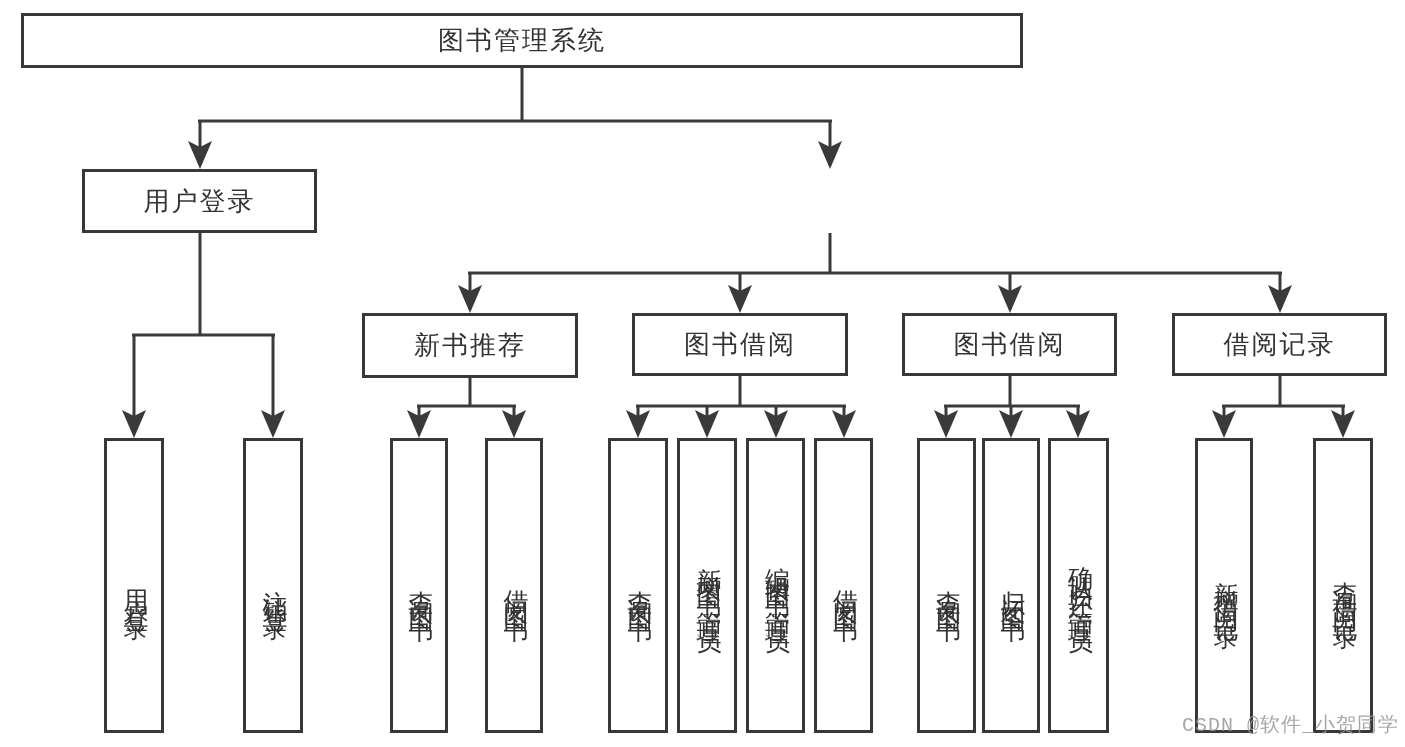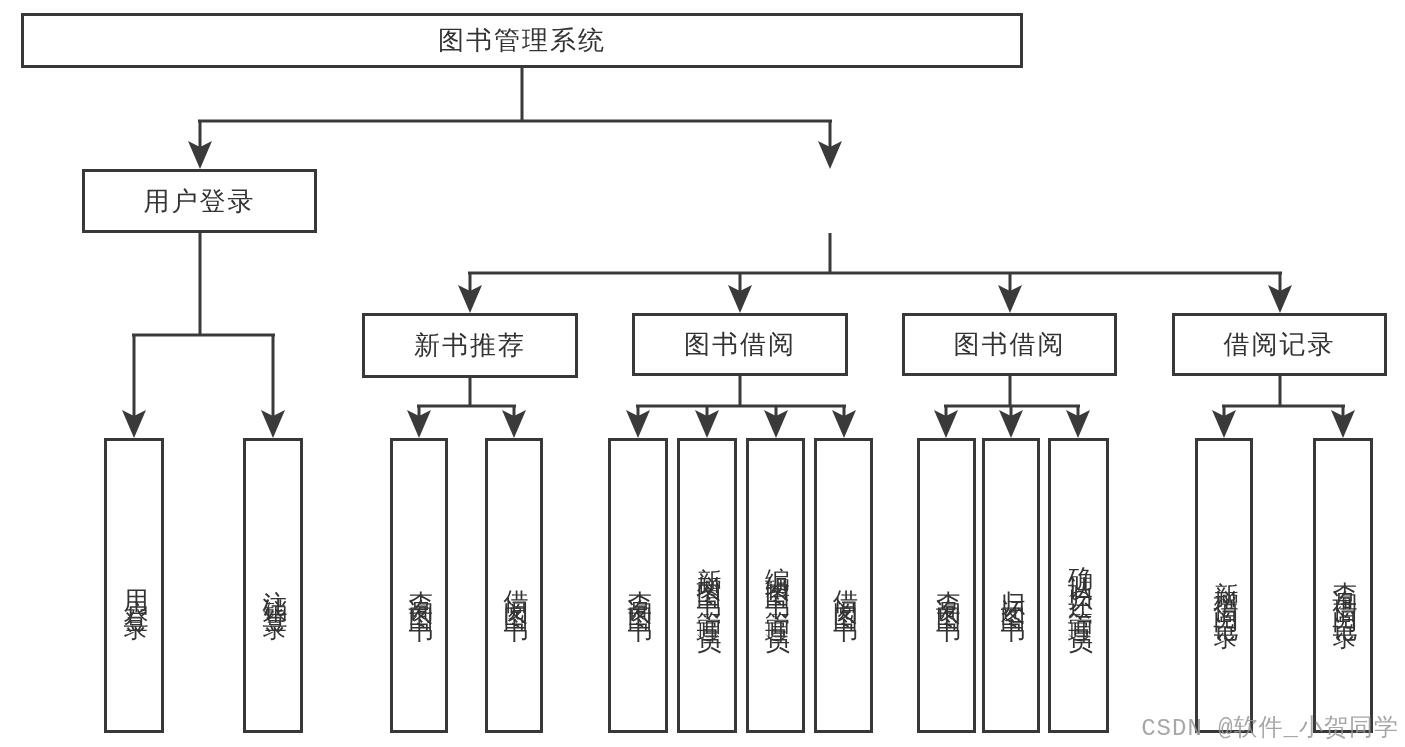--- a/index.html
+++ b/index.html
@@ -37,21 +37,21 @@
     letter-spacing: 9px;
     font-size: 25px;
     line-height: 1.0;
     padding-top: 4px;
   }
   #watermark {
     position: absolute;
     top: 711px;
     right: 6px;
     z-index: 5;
-    font-size: 24px;
+    font-size: 20px;
     letter-spacing: 1px;
     color: rgba(150, 150, 150, 0.85);
     white-space: nowrap;
   }
 </style>
 </head>
 <body>
 
 <div id="stage">
 

